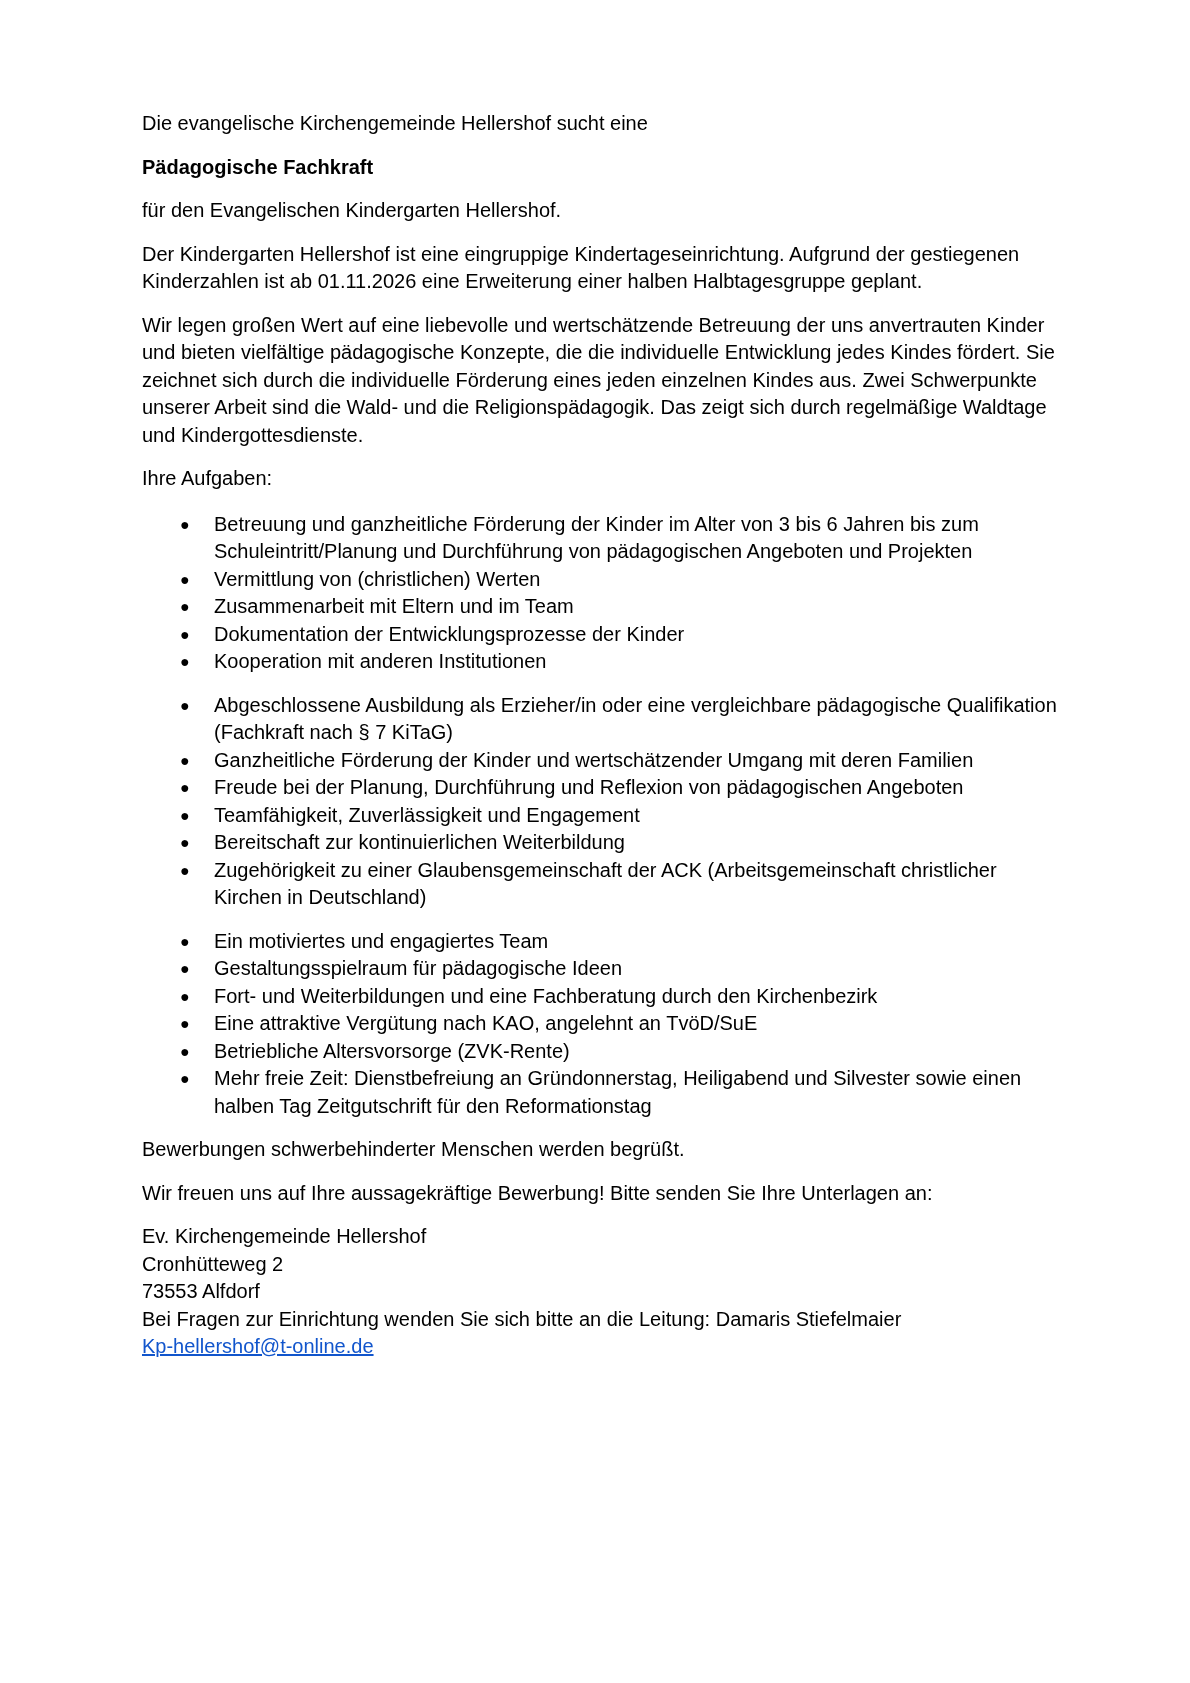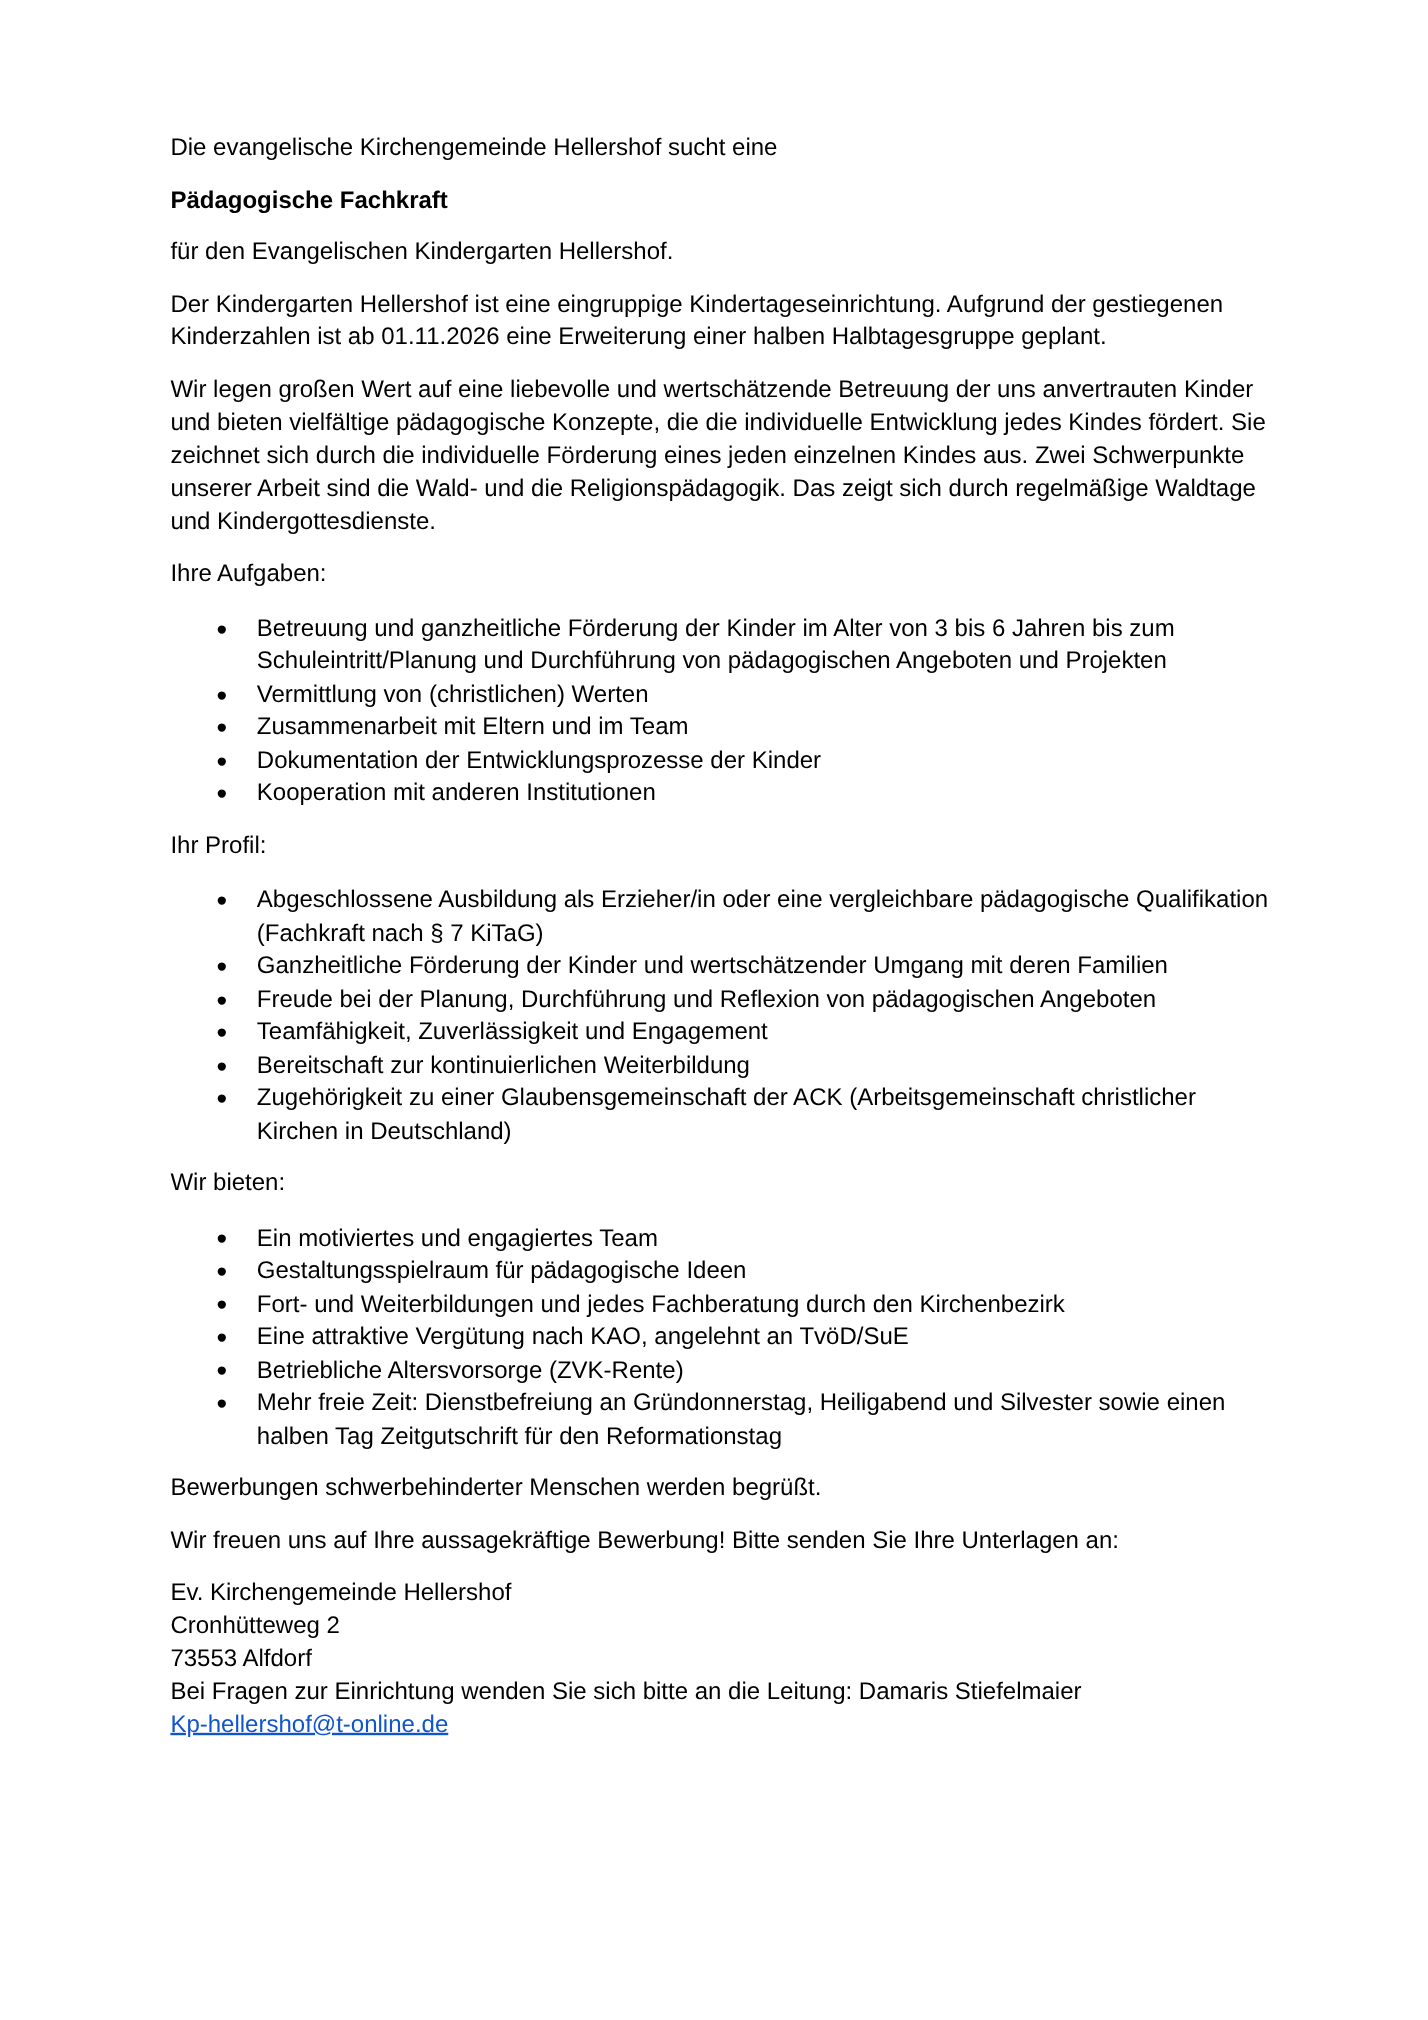--- a/index.html
+++ b/index.html
@@ -70,35 +70,33 @@
 
   <p class="section-label">Ihre Aufgaben:</p>
   <ul>
     <li><span class="bullet">●</span><span>Betreuung und ganzheitliche Förderung der Kinder im Alter von 3 bis 6 Jahren bis zum Schuleintritt/Planung und Durchführung von pädagogischen Angeboten und Projekten</span></li>
     <li><span class="bullet">●</span><span>Vermittlung von (christlichen) Werten</span></li>
     <li><span class="bullet">●</span><span>Zusammenarbeit mit Eltern und im Team</span></li>
     <li><span class="bullet">●</span><span>Dokumentation der Entwicklungsprozesse der Kinder</span></li>
     <li><span class="bullet">●</span><span>Kooperation mit anderen Institutionen</span></li>
   </ul>
 
-  <p class="section-label">Ihr Profil:</p>
   <ul>
     <li><span class="bullet">●</span><span>Abgeschlossene Ausbildung als Erzieher/in oder eine vergleichbare pädagogische Qualifikation (Fachkraft nach § 7 KiTaG)</span></li>
     <li><span class="bullet">●</span><span>Ganzheitliche Förderung der Kinder und wertschätzender Umgang mit deren Familien</span></li>
     <li><span class="bullet">●</span><span>Freude bei der Planung, Durchführung und Reflexion von pädagogischen Angeboten</span></li>
     <li><span class="bullet">●</span><span>Teamfähigkeit, Zuverlässigkeit und Engagement</span></li>
     <li><span class="bullet">●</span><span>Bereitschaft zur kontinuierlichen Weiterbildung</span></li>
     <li><span class="bullet">●</span><span>Zugehörigkeit zu einer Glaubensgemeinschaft der ACK (Arbeitsgemeinschaft christlicher Kirchen in Deutschland)</span></li>
   </ul>
 
-  <p class="section-label">Wir bieten:</p>
   <ul>
     <li><span class="bullet">●</span><span>Ein motiviertes und engagiertes Team</span></li>
     <li><span class="bullet">●</span><span>Gestaltungsspielraum für pädagogische Ideen</span></li>
-    <li><span class="bullet">●</span><span>Fort- und Weiterbildungen und jedes Fachberatung durch den Kirchenbezirk</span></li>
+    <li><span class="bullet">●</span><span>Fort- und Weiterbildungen und eine Fachberatung durch den Kirchenbezirk</span></li>
     <li><span class="bullet">●</span><span>Eine attraktive Vergütung nach KAO, angelehnt an TvöD/SuE</span></li>
     <li><span class="bullet">●</span><span>Betriebliche Altersvorsorge (ZVK-Rente)</span></li>
     <li><span class="bullet">●</span><span>Mehr freie Zeit: Dienstbefreiung an Gründonnerstag, Heiligabend und Silvester sowie einen halben Tag Zeitgutschrift für den Reformationstag</span></li>
   </ul>
 
   <p>Bewerbungen schwerbehinderter Menschen werden begrüßt.</p>
   <p>Wir freuen uns auf Ihre aussagekräftige Bewerbung! Bitte senden Sie Ihre Unterlagen an:</p>
 
   <div class="address">
     <div>Ev. Kirchengemeinde Hellershof</div>

